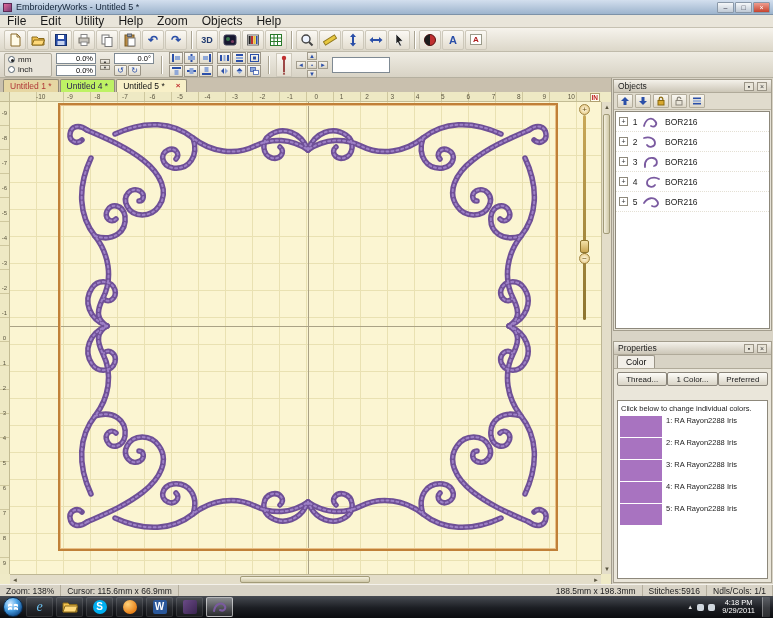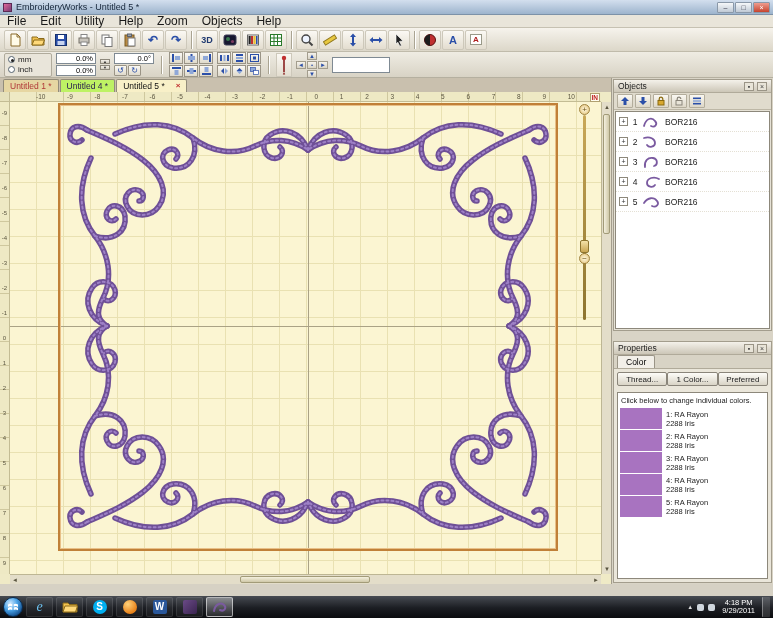--- a/index.html
+++ b/index.html
@@ -108,28 +108,28 @@
   .obj-toolbar{height:17px;display:flex;align-items:center;gap:2px;padding:1px 3px;background:#e0dbcd;border-bottom:1px solid #bdb7a6}
   .obj-tbtn{width:16px;height:14px;display:flex;align-items:center;justify-content:center;border:1px solid #b3ad9c;background:linear-gradient(#faf8f2,#ddd7c8);border-radius:1px}
   .obj-list{flex:1;background:#fff;border:1px solid #8d887b;margin:1px;overflow:hidden}
   .obj-row{height:20px;display:flex;align-items:center;gap:3px;padding-left:3px;font-size:8.5px;color:#222;border-bottom:1px dotted #e4e0d4}
   .expander{width:9px;height:9px;border:1px solid #8d887b;background:#fff;font-size:7px;line-height:7px;text-align:center;color:#333}
   .obj-num{width:8px;text-align:center}
 
   .prop-tabs{height:14px;display:flex;align-items:center;padding-left:3px;background:#d8d3c5;border-bottom:1px solid #b0aa9a}
   .prop-tab{height:13px;padding:0 8px;font-size:8.5px;line-height:12px;background:#f2efe8;border:1px solid #9a9486;border-bottom:none;border-radius:2px 2px 0 0}
   .prop-body{flex:1;display:flex;flex-direction:column;padding:3px;background:#eae6da;overflow:hidden}
-  .prop-btn-row{display:flex;gap:0;margin-bottom:6px}
+  .prop-btn-row{display:flex;gap:0;margin-bottom:14px}
   .prop-btn{height:14px;flex:1;font-size:8px;background:linear-gradient(#fdfcf8,#d9d4c6);border:1px solid #8a857a;border-radius:2px;
     font-family:"Liberation Sans",sans-serif;color:#222}
   .prop-white{flex:1;background:#fff;border:1px solid #8d887b;padding:2px;overflow:hidden}
   .prop-hint{font-size:7.5px;color:#222;margin:1px 0 3px 1px}
   .color-row{display:flex;align-items:stretch;height:22px}
   .swatch{width:42px;border-bottom:1px solid #fff}
-  .color-label{padding-left:4px;font-size:7.5px;line-height:9px;color:#222;display:flex;flex-direction:column;justify-content:center}
+  .color-label{padding-left:4px;font-size:7.5px;line-height:9px;color:#222;display:flex;flex-direction:row;justify-content:center}
 
   
   .statusbar{position:absolute;top:584px;height:12px;left:0;right:0;background:#d8d3c6;border-top:1px solid #f4f1ea;
     display:flex;align-items:center;font-size:8.5px;color:#222}
   .sseg{padding:0 6px;border-right:1px solid #b4ae9e;height:100%;display:flex;align-items:center;white-space:nowrap}
   .sspacer{flex:1}
 
   
   .taskbar{position:absolute;top:596px;height:22px;left:0;right:0;background:linear-gradient(#474b52,#1b1d22 55%,#0b0c0f);
     display:flex;align-items:center;padding:0 3px;gap:3px}
@@ -671,20 +671,28 @@
                 <div data-name="color-code">2288 Iris</div>
               </div>
             </div>
           </div>
         </div>
       </div>
 
     </div>
   </div>
 
+  <div class="statusbar" data-name="status-bar">
+    <div class="sseg" data-name="status-zoom">Zoom: 138%</div>
+    <div class="sseg" data-name="status-cursor">Cursor: 115.6mm x 66.9mm</div>
+    <div class="sspacer"></div>
+    <div class="sseg" data-name="status-design-size">188.5mm x 198.3mm</div>
+    <div class="sseg" data-name="status-stitches">Stitches:5916</div>
+    <div class="sseg" data-name="status-needles">Ndls/Cols: 1/1</div>
+  </div>
 
   <div class="taskbar" data-name="taskbar">
     <div class="orb" data-name="start-button">
       <svg width="12" height="12" viewBox="0 0 12 12">
           <path d="M1,3.5 C2.5,2.5 4,2.5 5.3,3.2 L5.3,5.6 C4,4.9 2.5,4.9 1,5.9 z M6.7,3.2 C8,2.5 9.5,2.5 11,3.5 L11,5.9 C9.5,4.9 8,4.9 6.7,5.6 z M1,6.9 C2.5,5.9 4,5.9 5.3,6.6 L5.3,9 C4,8.3 2.5,8.3 1,9.3 z M6.7,6.6 C8,5.9 9.5,5.9 11,6.9 L11,9.3 C9.5,8.3 8,8.3 6.7,9 z" fill="#fff"></path>
         </svg>
     </div>
     <div class="task-icon" data-name="taskbar-internet-explorer-icon">
         <span class="ie-e">e</span>
       </div>

